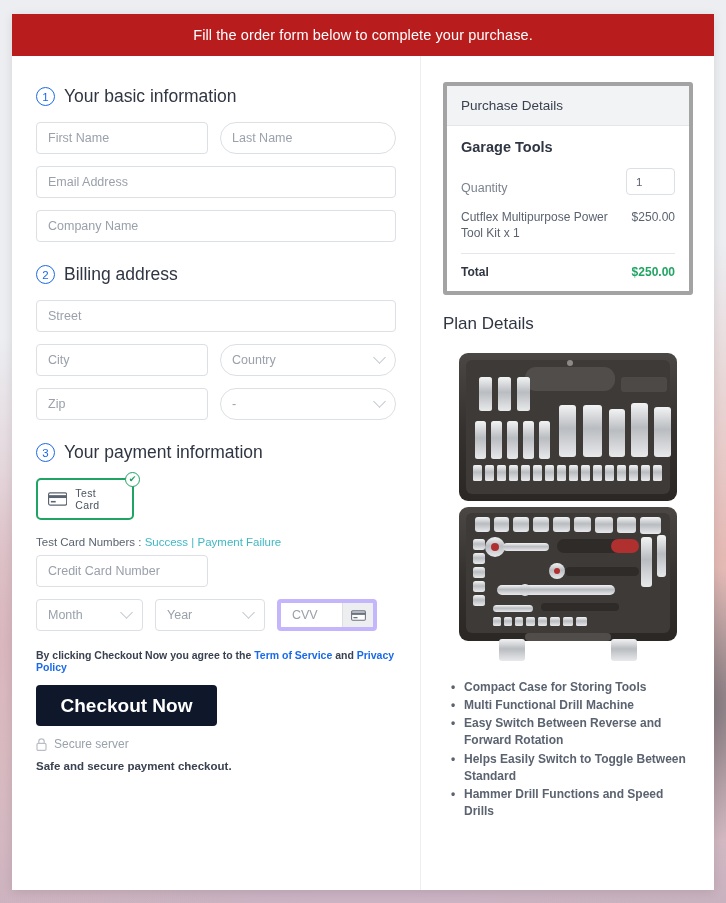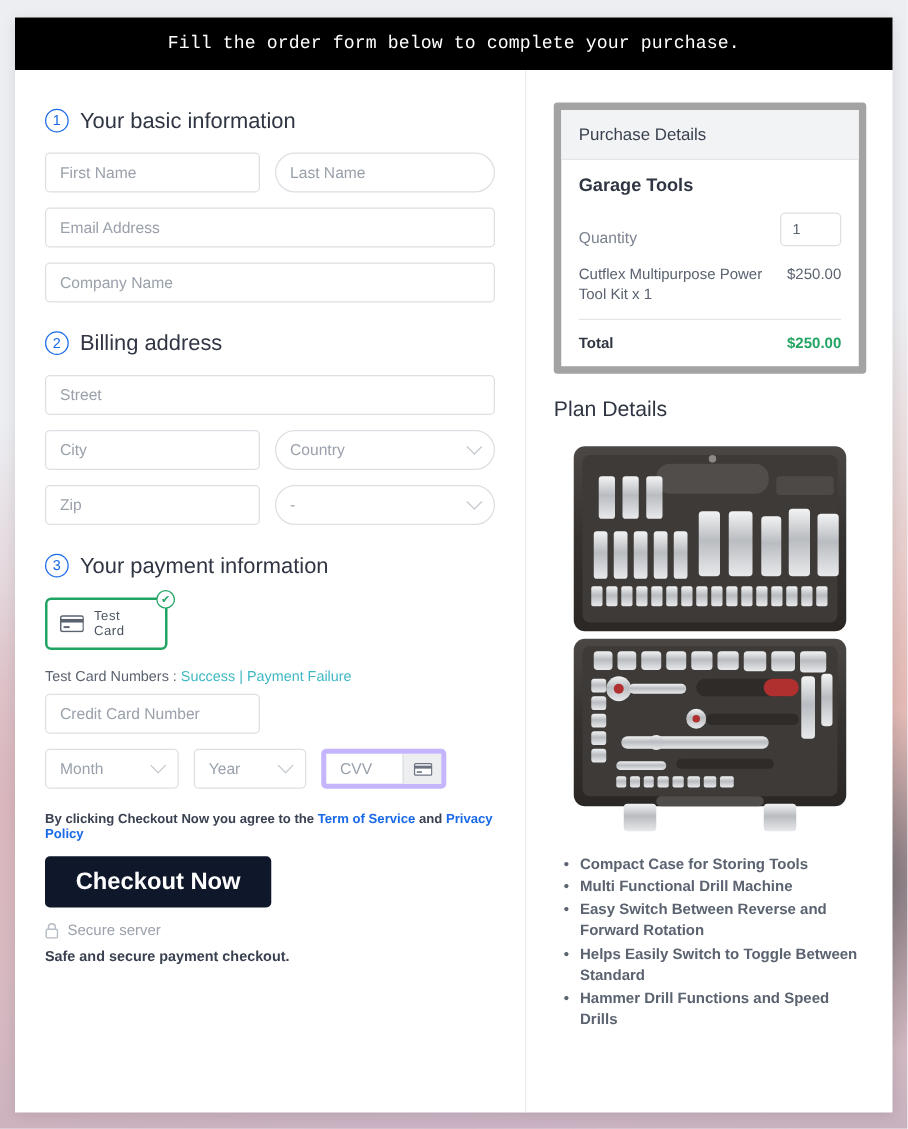--- a/index.html
+++ b/index.html
@@ -34,28 +34,27 @@
     left: 12px;
     top: 14px;
     width: 702px;
     height: 876px;
     background: #ffffff;
     box-shadow: 0 2px 10px rgba(0,0,0,0.10);
   }
 
   .banner {
     height: 42px;
-    background: #000000;
+    background: #b91c1c;
     color: #ffffff;
     display: flex;
     align-items: center;
     justify-content: center;
     font-size: 14.5px;
     letter-spacing: 0.1px;
-    font-family: Liberation Mono, monospace;
   }
 
   .body-cols {
     display: flex;
     height: 834px;
   }
 
   .col-left {
     width: 409px;
     padding: 30px 24px 0 24px;
@@ -223,21 +222,21 @@
     margin-bottom: 9px;
   }
   .safe-note {
     font-size: 11.5px;
     color: #3a4150;
     font-weight: bold;
   }
 
   
   .purchase {
-    border: 6px solid #a3a3a3;
+    border: 4px solid #a3a3a3;
     border-radius: 3px;
     overflow: hidden;
   }
   .purchase-head {
     background: #f2f3f4;
     border-bottom: 1px solid #e4e6e9;
     padding: 12px 14px;
     font-size: 13.5px;
     color: #3a4150;
   }
@@ -398,21 +397,21 @@
 
       <div class="row">
         <div class="field w172">Credit Card Number</div>
       </div>
 
       <div class="row" style="margin-top:8px;">
         <div class="field" style="width:107px;flex:none;">
           <span>Month</span>
           <span class="chev"></span>
         </div>
-        <div class="field" style="width:90px;flex:none;">
+        <div class="field" style="width:110px;flex:none;">
           <span>Year</span>
           <span class="chev"></span>
         </div>
         <div class="cvvgroup">
           <span class="cvvinput">CVV</span>
           <span class="cvvaddon">
             <svg width="15" height="11" viewBox="0 0 20 14">
               <rect x="0.8" y="0.8" width="18.4" height="12.4" rx="1.4" fill="#ffffff" stroke="#6b7280" stroke-width="1.4"></rect>
               <rect x="0.8" y="3" width="18.4" height="3.2" fill="#6b7280"></rect>
               <rect x="3.2" y="9" width="5.5" height="1.7" fill="#6b7280"></rect>

